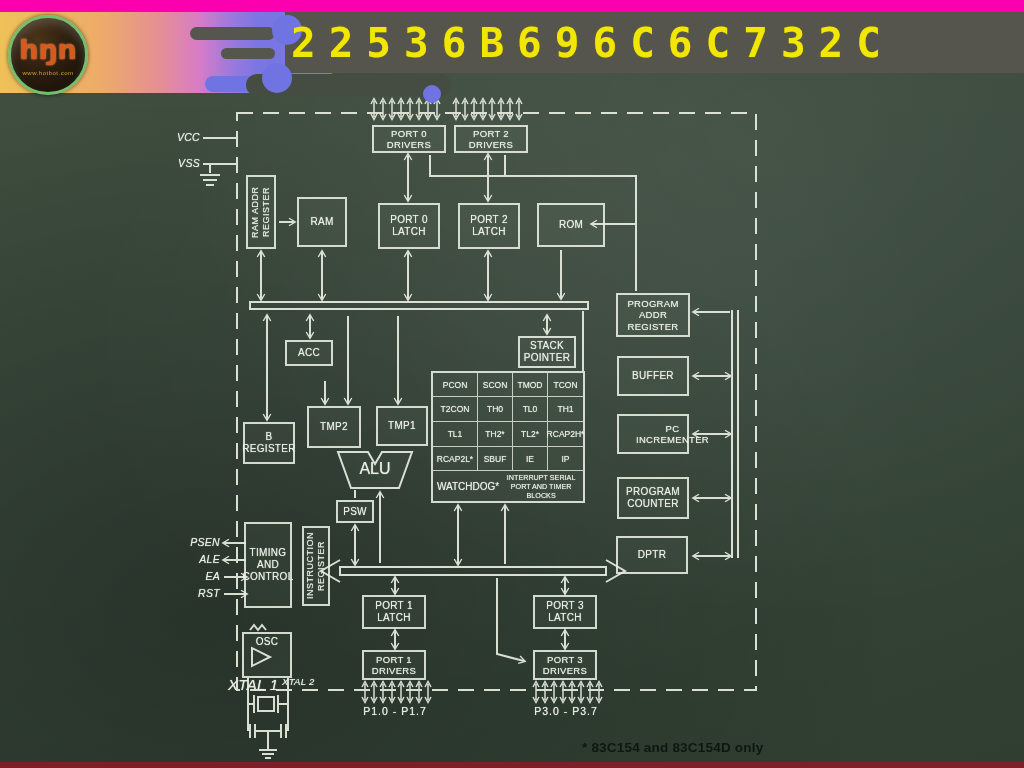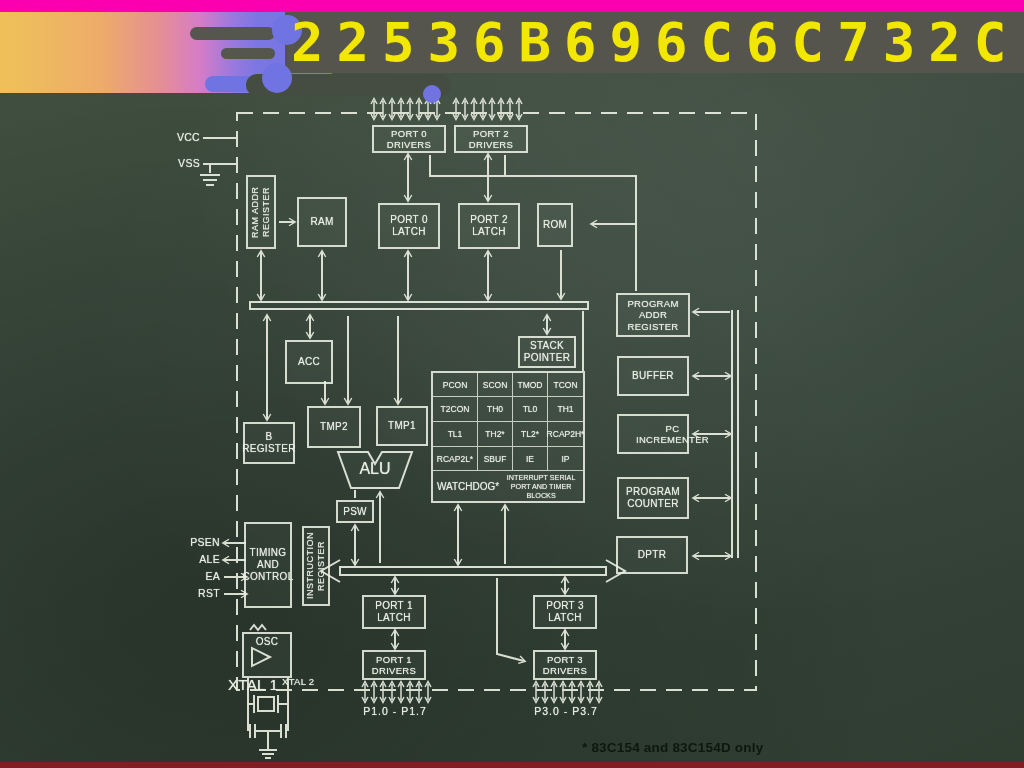--- a/index.html
+++ b/index.html
@@ -10,21 +10,21 @@
       radial-gradient(ellipse at 20% 80%, rgba(0,0,0,0.25), transparent 60%),
       radial-gradient(ellipse at 50% 45%, rgba(255,255,255,0.04), transparent 60%),
       linear-gradient(160deg,#41503f 0%, #38473b 45%, #2f3e31 100%);
   }
   
   .magenta{position:absolute;left:0;top:0;width:1024px;height:12px;background:#fb00ae;}
   .gradband{position:absolute;left:0;top:12px;width:332px;height:81px;
     background:linear-gradient(90deg,#eec158 0%,#edac69 30%,#e58f93 48%,#d77cc6 60%,#9a79dd 70%,#7a76e3 78%,#7577e2 100%);}
   .lcdpanel{position:absolute;left:285px;top:12px;width:739px;height:61px;background:#56554d;}
   .ticker{position:absolute;left:291px;top:13px;width:733px;height:60px;overflow:hidden;
-    font-family:"DejaVu Sans Mono",monospace;font-weight:bold;font-size:54px;line-height:60px;
+    font-family:"DejaVu Sans Mono",monospace;font-weight:bold;font-size:41px;line-height:60px;
     letter-spacing:13px;color:#f2e603;text-shadow:0 0 1px #8a8200;}
   .graybar{position:absolute;background:#55564e;border-radius:7px;}
   .bluebit{position:absolute;background:#6f74e2;border-radius:50%;}
   .bluebar{position:absolute;background:#6f74e2;border-radius:8px;}
   .darkblob{position:absolute;background:#454c42;border-radius:11px;}
   .logo{position:absolute;left:8px;top:15px;width:80px;height:80px;border-radius:50%;
     border:3px solid #74bf6e;box-sizing:border-box;
     background:radial-gradient(circle at 35% 30%, #4a3418 0%, #2c1d0e 45%, #120c06 100%);
     box-shadow:0 0 4px rgba(0,0,0,.6), inset 0 6px 10px rgba(255,255,255,.18);}
   .logo-text{position:absolute;left:0;top:16px;width:74px;text-align:center;
@@ -33,21 +33,21 @@
     font-size:6px;color:#cfa63e;letter-spacing:.5px;}
   .redstrip{position:absolute;left:0;top:762px;width:1024px;height:6px;background:#7c2025;}
   
   .box{position:absolute;box-sizing:border-box;border:2px solid rgba(234,239,226,.88);
     color:#e9eee3;background:rgba(240,245,235,.035);
     display:flex;align-items:center;justify-content:center;text-align:center;
     white-space:pre-line;font-size:10px;line-height:1.18;letter-spacing:.3px;
     text-shadow:0 0 1px rgba(233,238,226,.8);}
   .vbox{writing-mode:vertical-rl;transform:rotate(180deg);font-size:9px;letter-spacing:.5px;}
   .lbl{position:absolute;color:#e9eee3;font-size:10.5px;letter-spacing:.3px;
-    text-shadow:0 0 1px rgba(233,238,226,.8);white-space:pre;}
+    text-shadow:0 0 1px rgba(233,238,226,.8);white-space:pre;font-style:italic;}
   .rlbl{text-align:right;}
   .alu-lbl{position:absolute;left:352px;top:460px;width:46px;text-align:center;color:#e9eee3;
     font-size:16px;text-shadow:0 0 1px rgba(233,238,226,.8);}
   .svglayer{position:absolute;left:0;top:0;width:1024px;height:768px;}
   
   .sfr{position:absolute;left:431px;top:371px;width:154px;height:132px;box-sizing:border-box;
     border:2px solid rgba(234,239,226,.88);background:rgba(240,245,235,.035);color:#e9eee3;}
   .sfr-grid{display:grid;grid-template-columns:45px 35px 35px 35px;grid-template-rows:24px 25px 25px 24px;}
   .cell{box-sizing:border-box;border-right:1.5px solid rgba(234,239,226,.8);
     border-bottom:1.5px solid rgba(234,239,226,.8);
@@ -214,33 +214,33 @@
 DRIVERS</div>
   <div class="box" style="left:454px;top:125px;width:74px;height:28px;font-size:9.5px;">PORT 2
 DRIVERS</div>
   <div class="box vbox" style="left:246px;top:175px;width:30px;height:74px;">RAM ADDR
 REGISTER</div>
   <div class="box" style="left:297px;top:197px;width:50px;height:50px;">RAM</div>
   <div class="box" style="left:378px;top:203px;width:62px;height:46px;">PORT 0
 LATCH</div>
   <div class="box" style="left:458px;top:203px;width:62px;height:46px;">PORT 2
 LATCH</div>
-  <div class="box" style="left:537px;top:203px;width:36px;height:44px;">ROM</div>
+  <div class="box" style="left:537px;top:203px;width:68px;height:44px;">ROM</div>
 
   <div class="box" style="left:616px;top:293px;width:74px;height:44px;font-size:9.5px;">PROGRAM
 ADDR
 REGISTER</div>
   <div class="box" style="left:617px;top:356px;width:72px;height:40px;">BUFFER</div>
   <div class="box" style="left:617px;top:414px;width:72px;height:40px;font-size:9.5px;padding-left:39px;">PC
 INCREMENTER</div>
   <div class="box" style="left:617px;top:477px;width:72px;height:42px;">PROGRAM
 COUNTER</div>
   <div class="box" style="left:616px;top:536px;width:72px;height:38px;">DPTR</div>
 
-  <div class="box" style="left:285px;top:340px;width:48px;height:44px;">ACC</div>
+  <div class="box" style="left:285px;top:340px;width:48px;height:26px;">ACC</div>
   <div class="box" style="left:243px;top:422px;width:52px;height:42px;">B
 REGISTER</div>
   <div class="box" style="left:307px;top:406px;width:54px;height:42px;">TMP2</div>
   <div class="box" style="left:376px;top:406px;width:52px;height:40px;">TMP1</div>
   <div class="alu-lbl">ALU</div>
   <div class="box" style="left:336px;top:500px;width:38px;height:23px;">PSW</div>
   <div class="box" style="left:518px;top:336px;width:58px;height:32px;">STACK
 POINTER</div>
 
   <div class="box" style="left:244px;top:522px;width:48px;height:86px;">TIMING
@@ -306,15 +306,19 @@
   <div class="gradband"></div>
   <div class="bluebar" style="left:205px;top:76px;width:92px;height:16px;"></div>
   <div class="darkblob" style="left:246px;top:74px;width:205px;height:22px;"></div>
   <div class="bluebit" style="left:423px;top:85px;width:18px;height:18px;"></div>
   <div class="lcdpanel"></div>
   <div class="graybar" style="left:190px;top:27px;width:85px;height:13px;"></div>
   <div class="graybar" style="left:221px;top:48px;width:54px;height:11px;"></div>
   <div class="bluebit" style="left:272px;top:15px;width:30px;height:30px;"></div>
   <div class="bluebit" style="left:262px;top:63px;width:30px;height:30px;"></div>
   <div class="ticker">22536B696C6C732C</div>
+  <div class="logo">
+    <div class="logo-text">hŋn</div>
+    <div class="logo-sub">www.hotbot.com</div>
+  </div>
 
   <div class="redstrip"></div>
 </div>
 
 </body></html>

